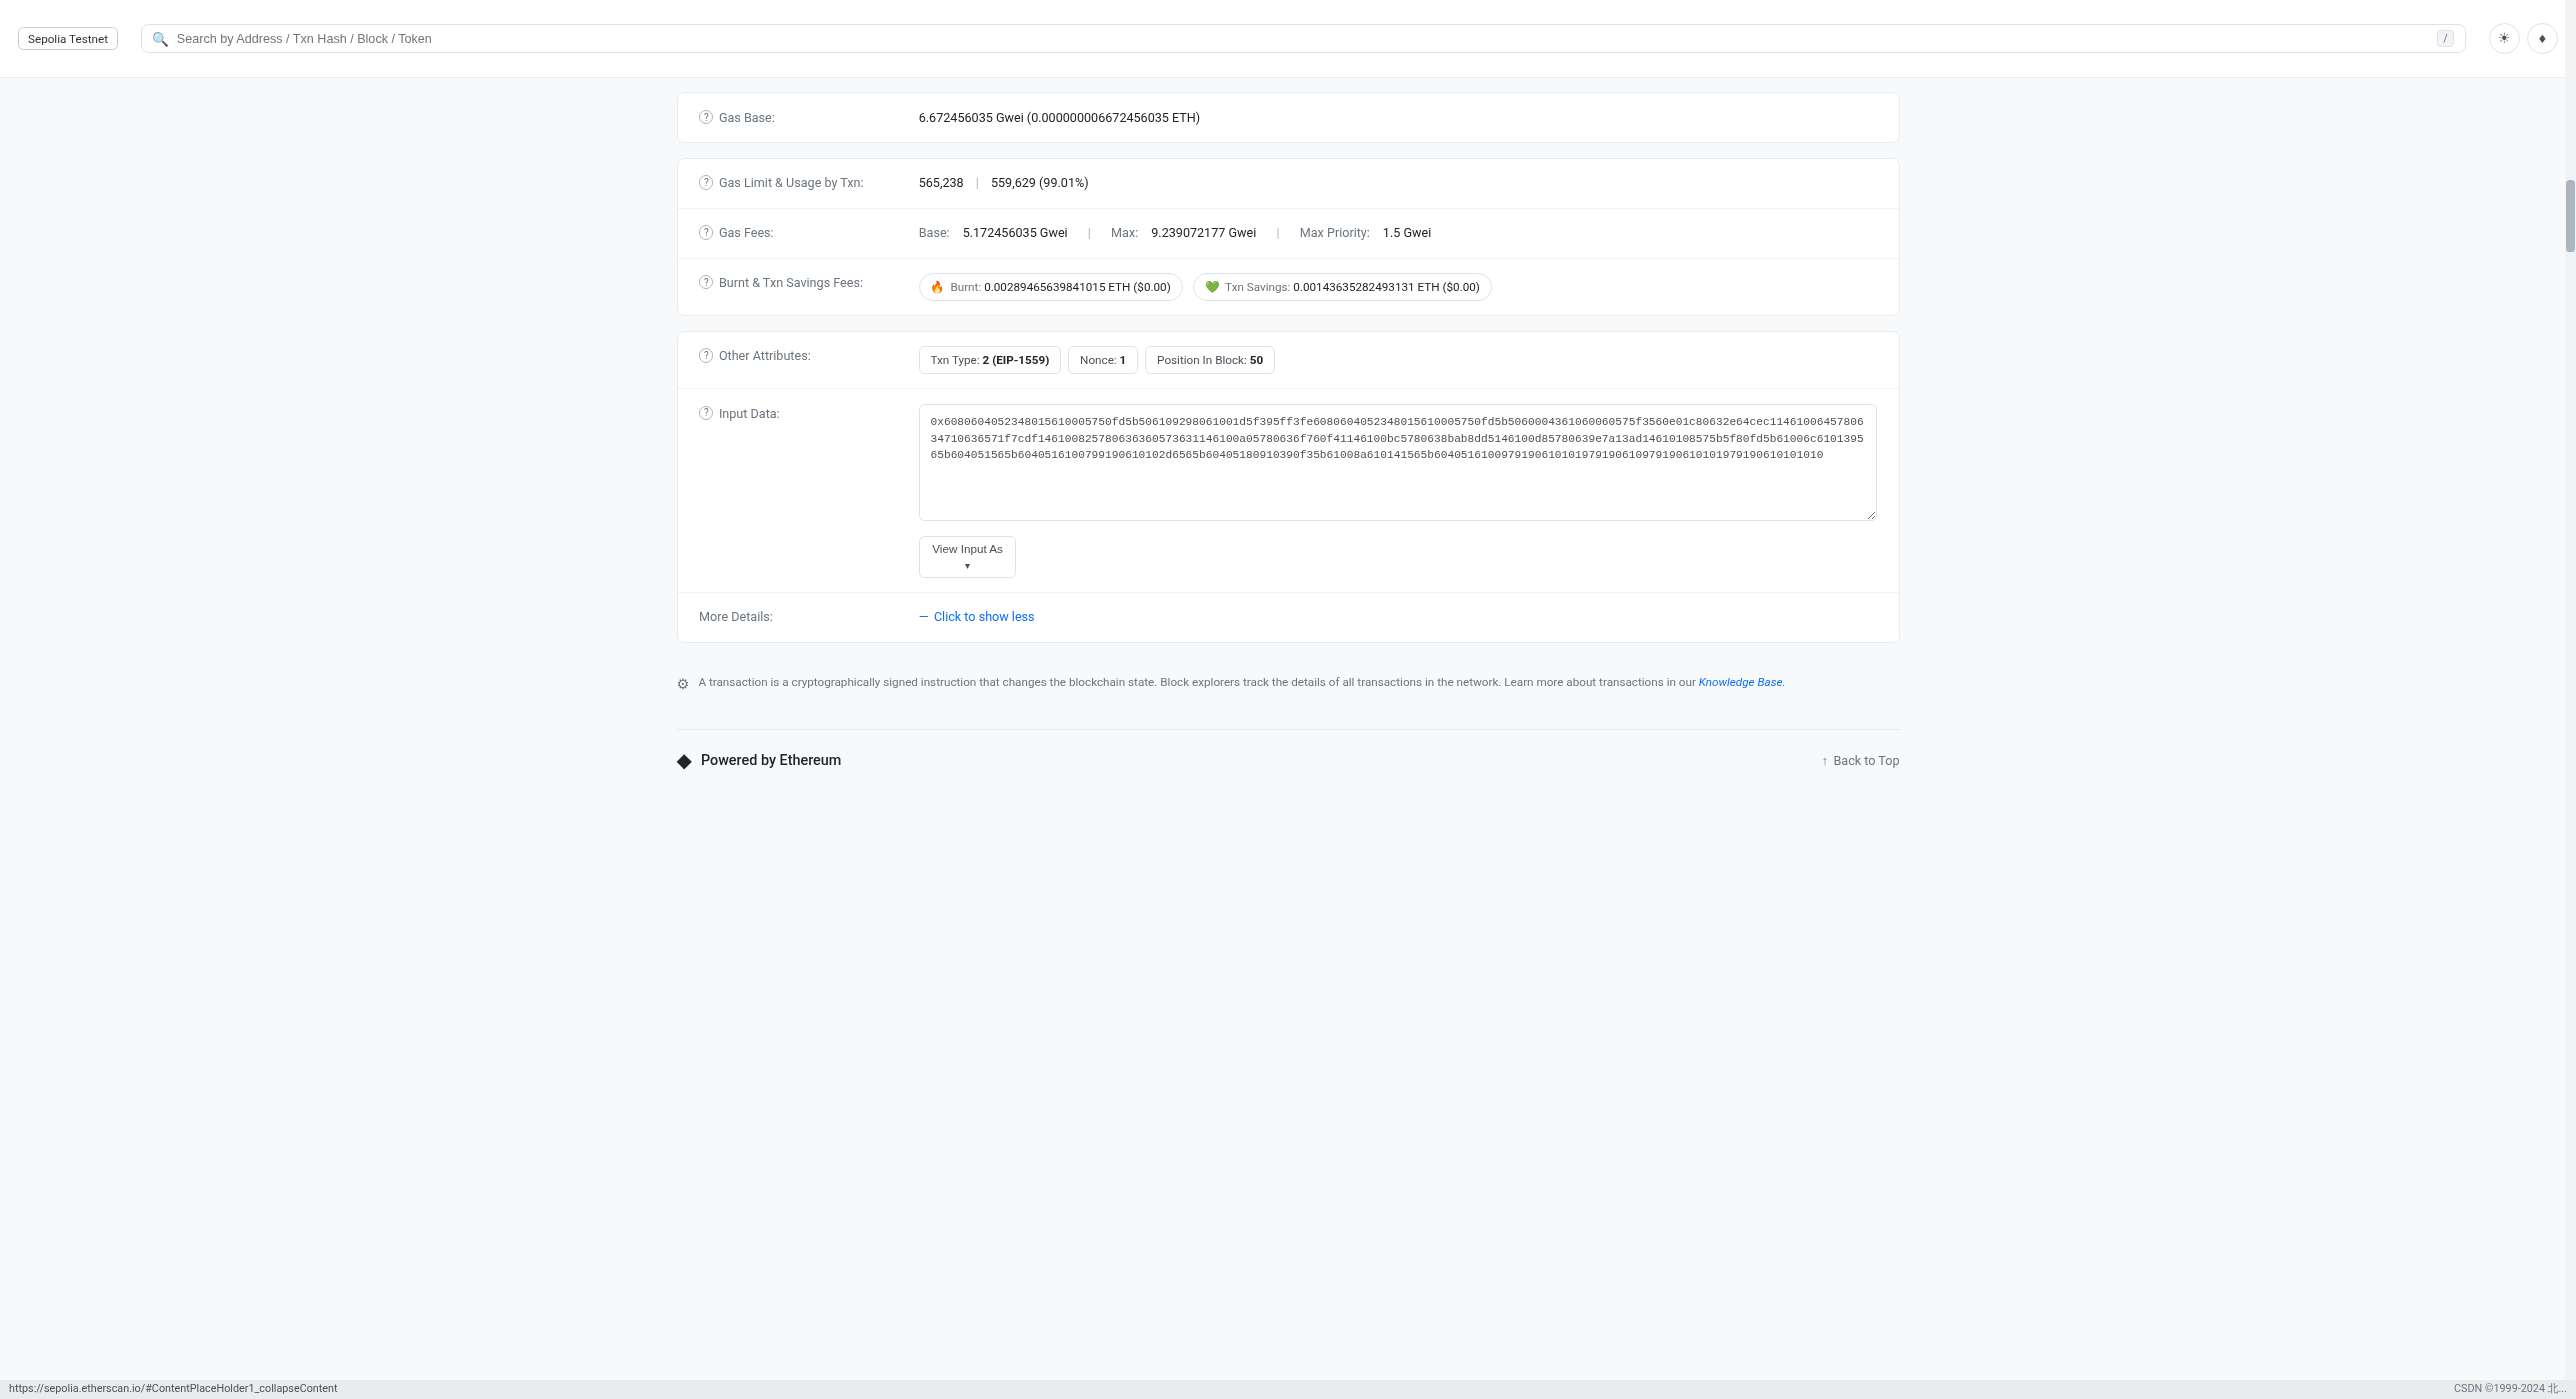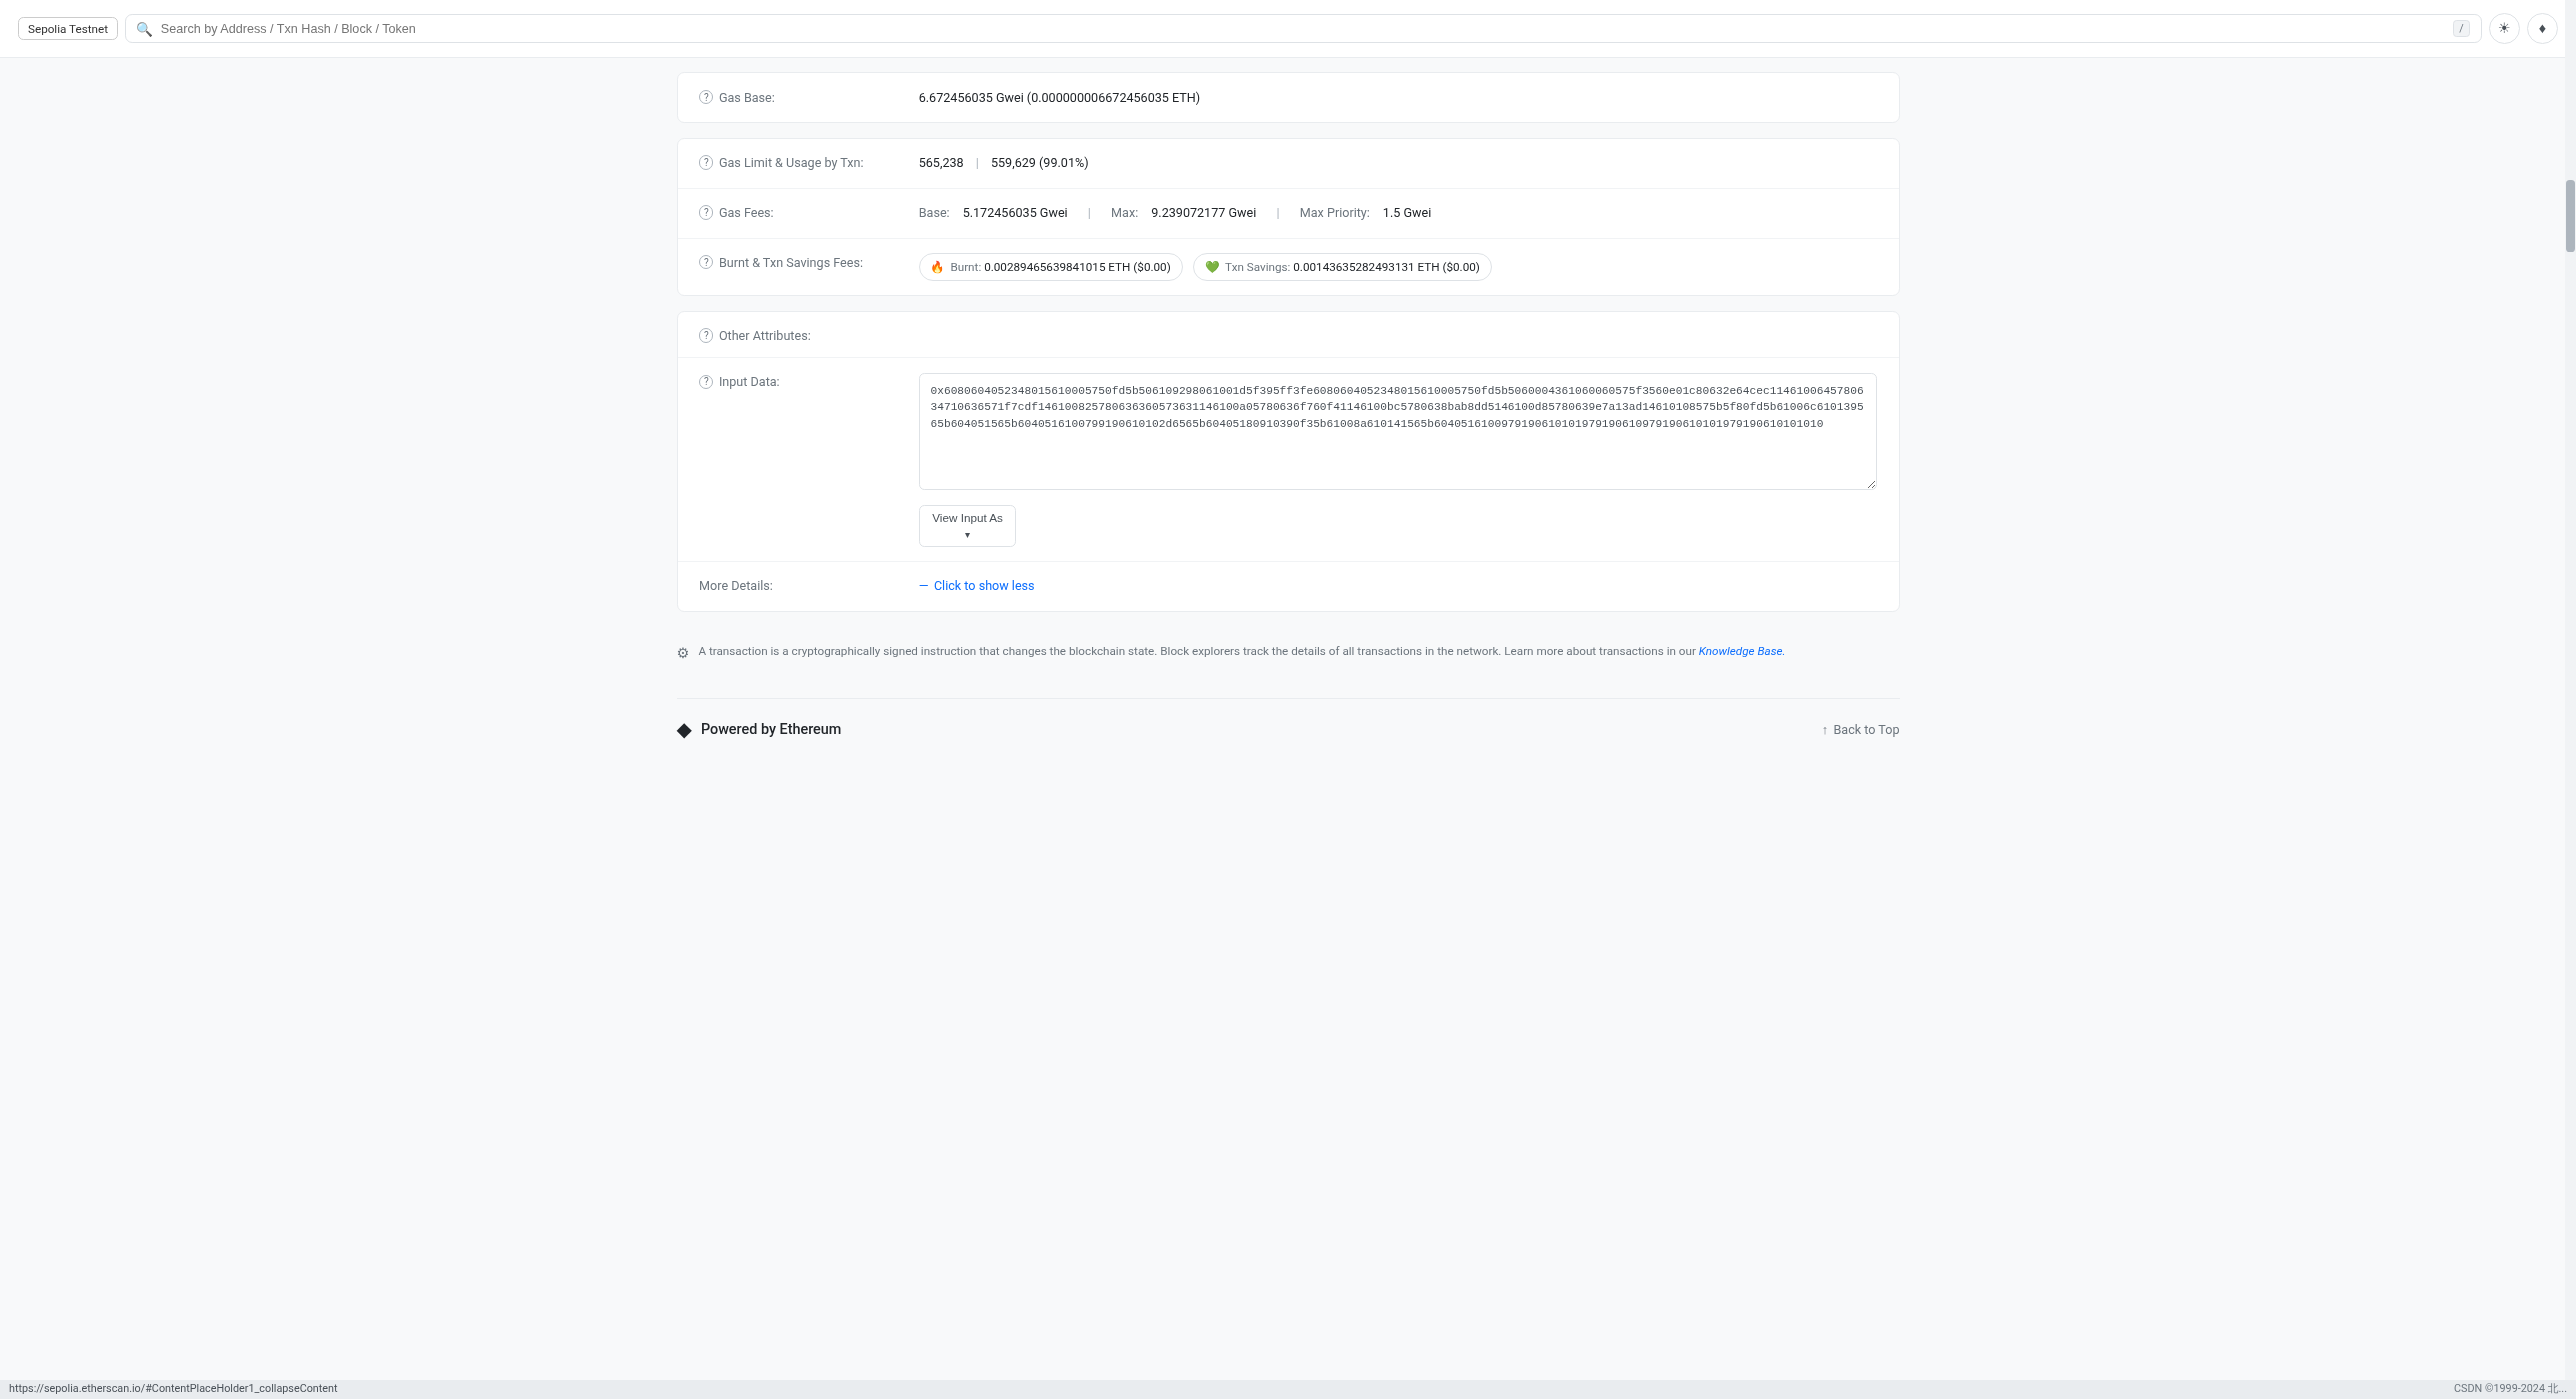--- a/index.html
+++ b/index.html
@@ -7,24 +7,24 @@
       font-family: -apple-system, BlinkMacSystemFont, 'Segoe UI', Roboto, sans-serif;
       font-size: 12.6px;
       background: #f8f9fa;
       color: #212529;
     }
 
     
     .header {
       display: flex;
       align-items: center;
-      padding: 13px 18px;
+      padding: 23px 18px;
       background: #fff;
       border-bottom: 0.9px solid #e9ecef;
-      gap: 7px;
+      gap: 23px;
     }
     .network-badge {
       border: 0.9px solid #ccc;
       border-radius: 5.4px;
       padding: 3.6px 9px;
       font-size: 11.7px;
       color: #333;
       background: #fff;
       white-space: nowrap;
     }
@@ -423,20 +423,34 @@
   </div>
 
   <div class="card">
     <div class="card-body">
 
       <div class="row">
         <div class="row-label">
           <span class="help-icon">?</span>
           <span>Other Attributes:</span>
         </div>
+        <div class="row-value attr-badges">
+          <span class="attr-badge">
+            <span>Txn Type:</span>
+            <strong>2 (EIP-1559)</strong>
+          </span>
+          <span class="attr-badge">
+            <span>Nonce:</span>
+            <strong>1</strong>
+          </span>
+          <span class="attr-badge">
+            <span>Position In Block:</span>
+            <strong>50</strong>
+          </span>
+        </div>
       </div>
 
       <div class="row">
         <div class="row-label">
           <span class="help-icon">?</span>
           <span>Input Data:</span>
         </div>
         <div class="row-value">
           <textarea class="input-data-textarea" readonly="" style="">0x6080604052348015610005750fd5b506109298061001d5f395ff3fe6080604052348015610005750fd5b5060004361060060575f3560e01c80632e64cec1146100645780634710636571f7cdf146100825780636360573631146100a05780636f760f41146100bc5780638bab8dd5146100d85780639e7a13ad14610108575b5f80fd5b61006c610139565b604051565b6040516100799190610102d6565b60405180910390f35b61008a610141565b6040516100979190610101979190610979190610101979190610101010</textarea>
           <div>

